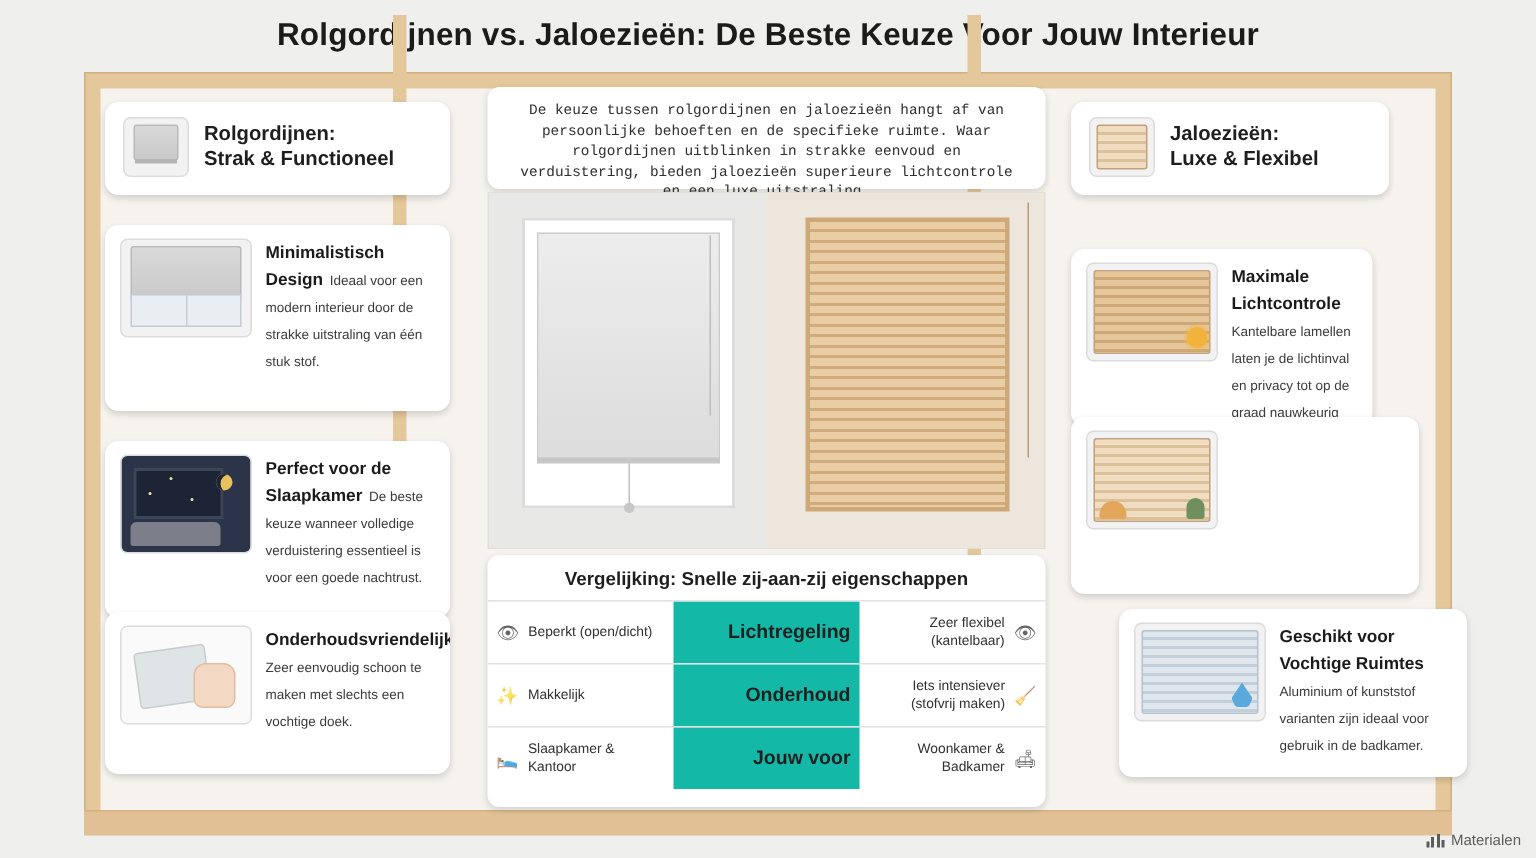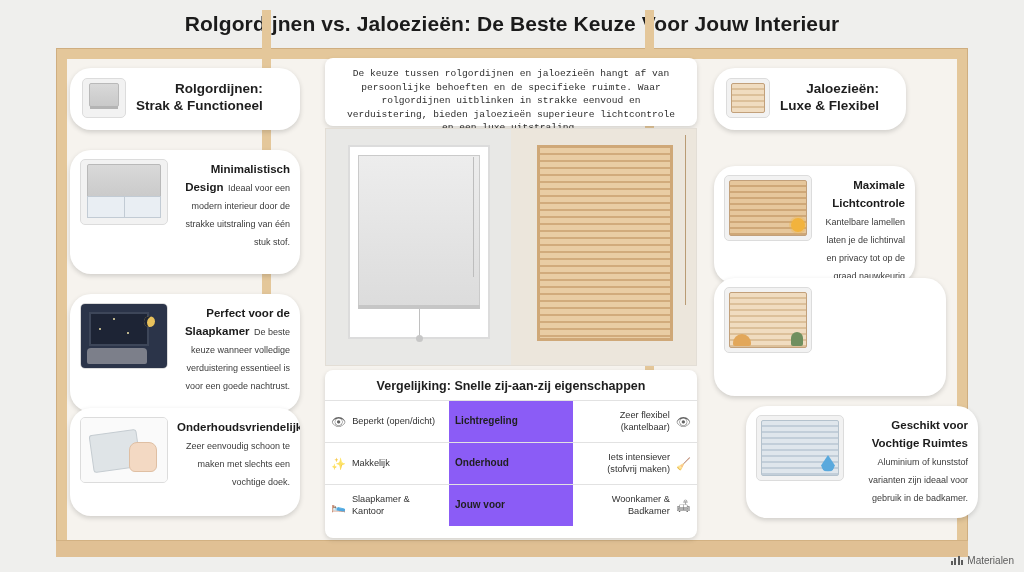--- a/index.html
+++ b/index.html
@@ -69,25 +69,24 @@
     height: 488px;
     background: #e4c79a;
   }
   .divider-left { left: 262px; }
   .divider-right { left: 645px; }
 
   
   .card {
     position: absolute;
     background: #ffffff;
-    border-radius: 21px;
+    border-radius: 9px;
     box-shadow: 0 2px 5px rgba(0,0,0,0.16);
     box-sizing: border-box;
     overflow: hidden;
-    text-align: right;
   }
 
   .card-head {
     display: flex;
     align-items: center;
     gap: 10px;
     padding: 10px 12px;
   }
   .head-title {
     font-size: 13.5px;
@@ -329,24 +328,24 @@
   }
   td {
     border-top: 1px solid #e2e2e2;
     padding: 9px 6px;
     font-size: 9.2px;
     color: #313131;
     line-height: 1.25;
     vertical-align: middle;
   }
   td.mid {
-    text-align: left;
+    text-align: right;
     font-weight: bold;
-    font-size: 10px;
-    background: #8b5cf6;
+    font-size: 13px;
+    background: #14b8a6;
     color: #1f1f1f;
   }
   td.left-cell { text-align: left; }
   td.right-cell { text-align: right; }
   .cell-flex { display:flex; align-items:center; gap:6px; }
   .cell-flex.right { justify-content:flex-end; }
   .mini-ico { font-size: 12px; line-height: 1; opacity: 0.75; }
 
   .watermark {
     position: absolute;
@@ -498,21 +497,21 @@
           <span class="cell-flex right">
             <span>Woonkamer &amp; Badkamer</span>
             <span class="mini-ico">🛋</span>
           </span>
         </td>
       </tr>
     </tbody>
       </table>
   </div>
 
-  <div class="card" style="left:714px; top:68px; width:192px; height:62px;">
+  <div class="card" style="left:714px; top:68px; width:212px; height:62px;">
     <div class="card-head">
       <span class="thumb" style="width:42px;height:38px;flex-basis:42px;">
         <span class="venetian light"></span>
       </span>
       <span class="head-title">
         <span>Jaloezieën:</span><br>
         <span>Luxe &amp; Flexibel</span>
       </span>
     </div>
   </div>

